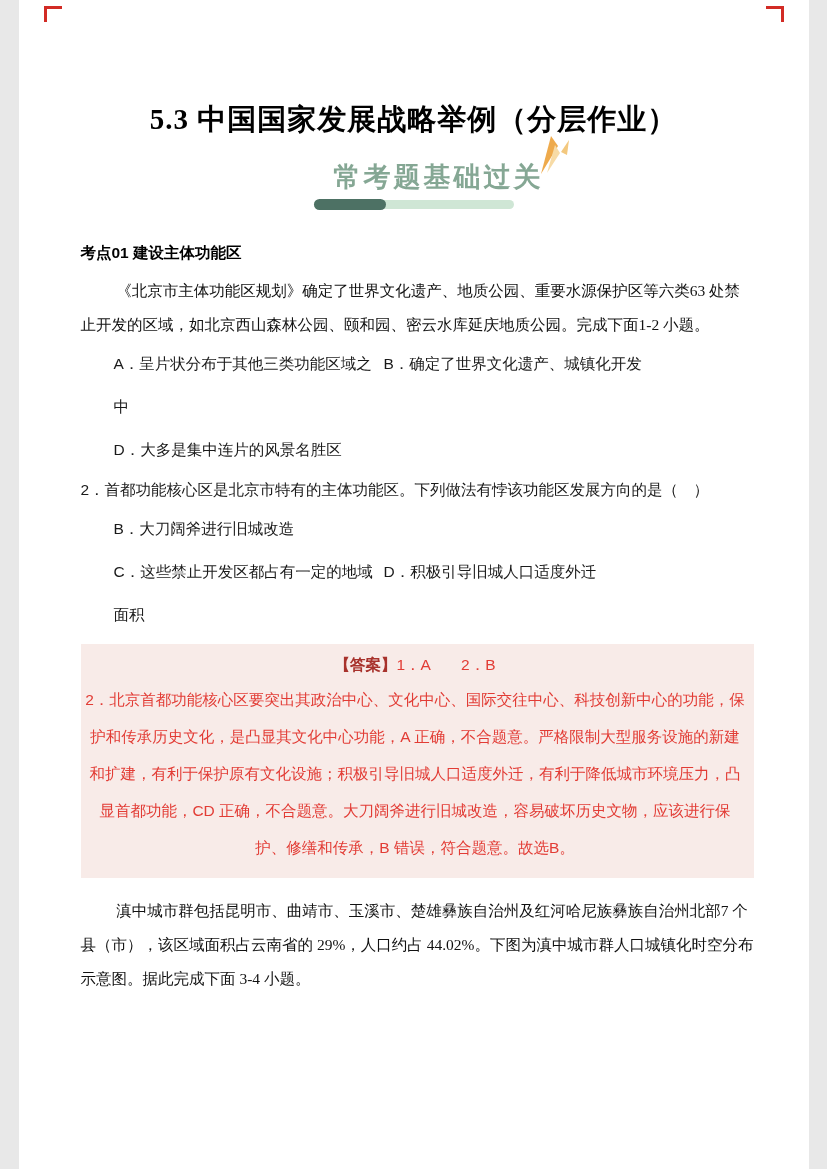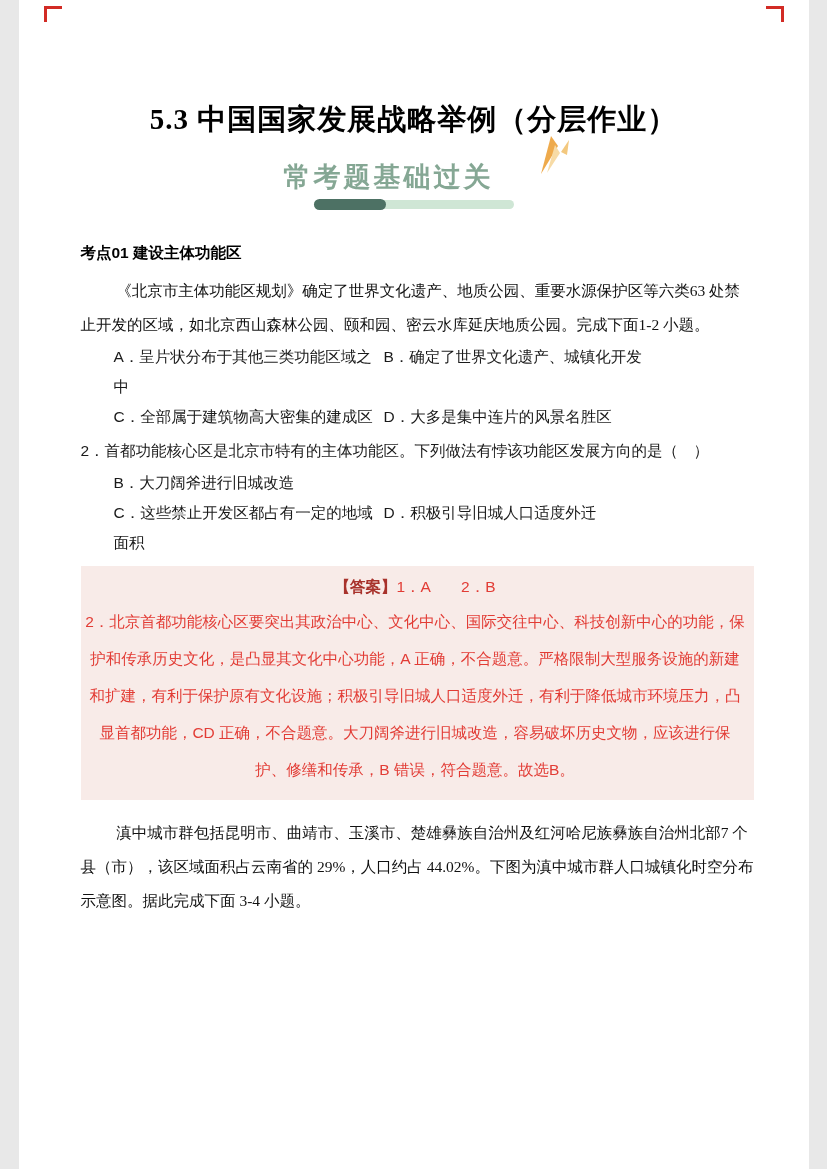--- a/index.html
+++ b/index.html
@@ -22,21 +22,21 @@
   .corner.tr:before{right:0;} .corner.tr:after{right:0;}
 
   .doc-title{
     margin:0;padding-top:99px;
     text-align:center;
     font-family:"Liberation Serif","DejaVu Serif",serif;
     font-weight:bold;font-size:29px;line-height:40px;
     letter-spacing:1px;color:#000;
   }
 
-  .banner{position:relative;width:260px;margin:22px auto 12px;text-align:left;}
+  .banner{position:relative;width:260px;margin:22px auto 12px;text-align:right;}
   .banner-label{
     font-size:27px;font-weight:bold;letter-spacing:3px;
     color:#85a794;line-height:32px;
     font-family:"Liberation Sans","DejaVu Sans",sans-serif;
   }
   .banner-bar{position:relative;width:200px;height:9px;margin:7px auto 0;
     background:#cfe6d5;border-radius:5px;}
   .banner-bar-fill{position:absolute;left:0;top:-1px;width:72px;height:11px;
     background:#4d7164;border-radius:6px;}
   .sparkle{position:absolute;top:-28px;right:-28px;width:38px;height:44px;}
@@ -44,21 +44,21 @@
   .content{margin:0 55px 0 62px;font-size:15.5px;}
 
   .kaopoint{margin-top:33px;font-weight:bold;font-size:15.5px;line-height:22px;color:#000;}
 
   .passage{
     font-family:"Liberation Serif","DejaVu Serif",serif;
     line-height:34px;text-indent:2.3em;margin-top:10px;color:#111;
   }
 
   .stem{line-height:34px;margin-top:2px;}
-  .opt-row{display:flex;padding-left:33px;line-height:30px;}
+  .opt-row{display:flex;padding-left:33px;line-height:43px;}
   .opt-a{flex:0 0 270px;}
   .opt-b{flex:1;}
 
   .answer-block{
     background:#f8ebe8;
     margin-top:8px;
     padding:5px 8px 12px 4px;
     color:#e23c35;
     text-align:center;
   }
@@ -97,21 +97,20 @@
 
     <div class="kaopoint">考点01 建设主体功能区</div>
 
     <div class="passage">《北京市主体功能区规划》确定了世界文化遗产、地质公园、重要水源保护区等六类63 处禁止开发的区域，如北京西山森林公园、颐和园、密云水库延庆地质公园。完成下面1-2 小题。</div>
 
     <div class="opt-row">
       <span class="opt-a">A．呈片状分布于其他三类功能区域之中</span>
       <span class="opt-b">B．确定了世界文化遗产、城镇化开发</span>
     </div>
     <div class="opt-row">
-      <span class="opt-a">C．全部属于建筑物高大密集的建成区</span>
       <span class="opt-b">D．大多是集中连片的风景名胜区</span>
     </div>
 
     <div class="stem">2．首都功能核心区是北京市特有的主体功能区。下列做法有悖该功能区发展方向的是（　）</div>
     <div class="opt-row">
       <span class="opt-b">B．大刀阔斧进行旧城改造</span>
     </div>
     <div class="opt-row">
       <span class="opt-a">C．这些禁止开发区都占有一定的地域面积</span>
       <span class="opt-b">D．积极引导旧城人口适度外迁</span>

